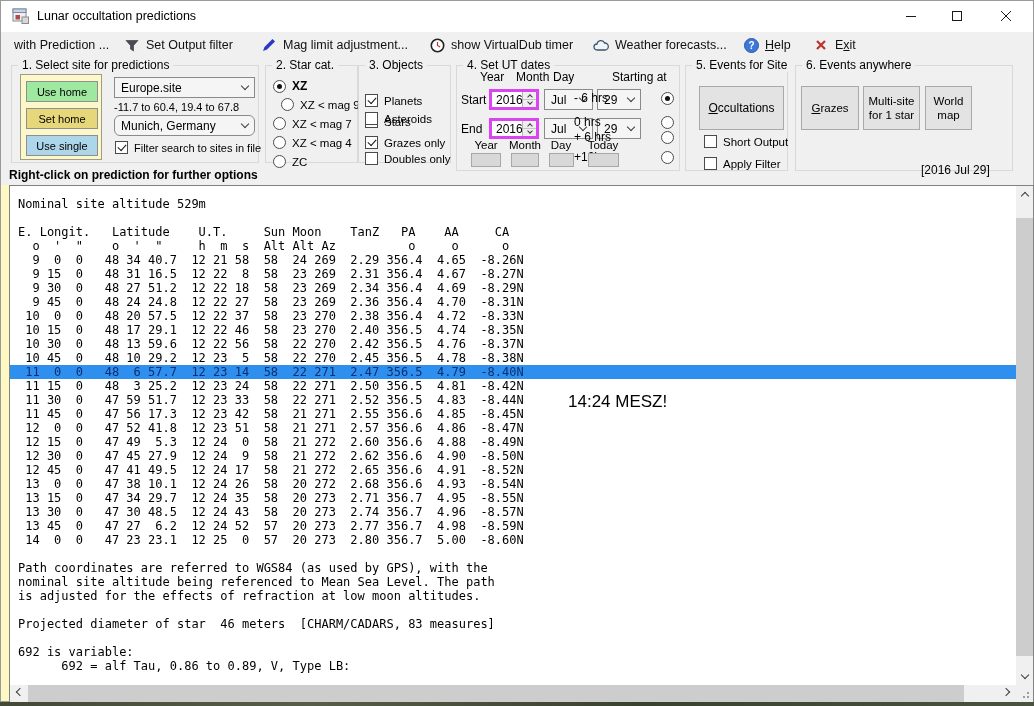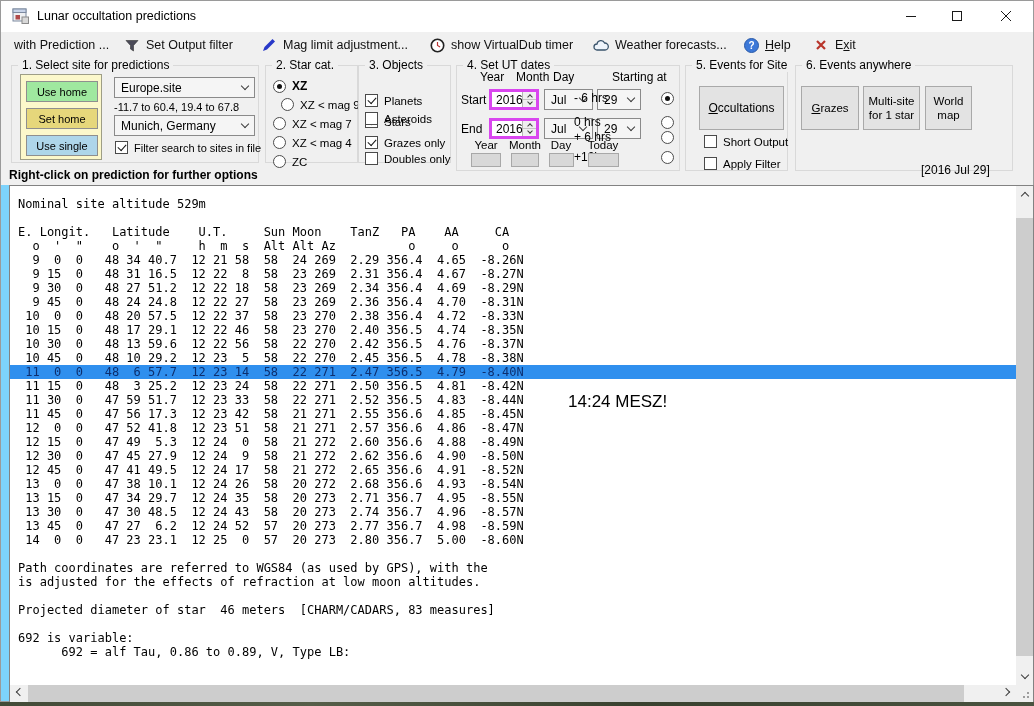--- a/index.html
+++ b/index.html
@@ -1,20 +1,20 @@
 <!DOCTYPE html>
 <html><head>
 <meta charset="utf-8">
 <style>
   * { margin:0; padding:0; box-sizing:border-box; }
   html,body { width:1034px; height:706px; overflow:hidden; }
   body { position:relative; font-family:"Liberation Sans", sans-serif; background:#fff; }
 
   .window { position:absolute; left:0; top:0; width:1034px; height:702px;
-            background:#7dd3fc; border:1px solid #9a9a9a; }
+            background:#fef9c3; border:1px solid #9a9a9a; }
 
   
   .titlebar { position:absolute; left:0; top:0; width:100%; height:31px; background:#fff; }
   .appicon { position:absolute; left:11px; top:7px; width:18px; height:17px; }
   .apptitle { position:absolute; left:36px; top:8px; font-size:12.5px; color:#000; }
   .winbtn { position:absolute; top:0; width:46px; height:31px; display:flex;
             align-items:center; justify-content:center; font-size:14px; color:#1a1a1a; }
   .winbtn.min { right:99px; } .winbtn.max { right:53px; } .winbtn.cls { right:0; width:53px; }
 
   
@@ -198,21 +198,21 @@
     <div class="ypanel" style="left:8px; top:8px; width:82px; height:86px;" id="sitebtns">
         <div class="sitebtn" style="top: 6px; background: rgb(159, 232, 159);">Use home</div>
         <div class="sitebtn" style="top: 33px; background: rgb(230, 215, 123);">Set home</div>
         <div class="sitebtn" style="top: 60px; background: rgb(174, 214, 234);">Use single</div>
       </div>
     <div class="combo" style="left:102px; top:11px; width:141px; height:21px;gap:48px;">
       <span>Europe.site</span>
       <span class="chev"></span>
     </div>
     <span class="lbl small" style="left:102px; top:35px;">-11.7 to 60.4, 19.4 to 67.8</span>
-    <div class="combo" style="left:102px; top:49px; width:141px; height:21px;">
+    <div class="combo" style="left:102px; top:49px; width:141px; height:21px;border-radius:6px;">
       <span>Munich, Germany</span>
       <span class="chev"></span>
     </div>
     <div class="optrow" style="left:103px; top:75px;">
       <span class="cb on"></span>
       <span class="small">Filter search to sites in file</span>
     </div>
   </div>
 
   <div class="g" style="left:264px; top:64px; width:93px; height:98px;">
@@ -405,20 +405,21 @@
         <div class="tl"> 12 15  0   47 49  5.3  12 24  0  58  21 272  2.60 356.6  4.88  -8.49N</div>
         <div class="tl"> 12 30  0   47 45 27.9  12 24  9  58  21 272  2.62 356.6  4.90  -8.50N</div>
         <div class="tl"> 12 45  0   47 41 49.5  12 24 17  58  21 272  2.65 356.6  4.91  -8.52N</div>
         <div class="tl"> 13  0  0   47 38 10.1  12 24 26  58  20 272  2.68 356.6  4.93  -8.54N</div>
         <div class="tl"> 13 15  0   47 34 29.7  12 24 35  58  20 273  2.71 356.7  4.95  -8.55N</div>
         <div class="tl"> 13 30  0   47 30 48.5  12 24 43  58  20 273  2.74 356.7  4.96  -8.57N</div>
         <div class="tl"> 13 45  0   47 27  6.2  12 24 52  57  20 273  2.77 356.7  4.98  -8.59N</div>
         <div class="tl"> 14  0  0   47 23 23.1  12 25  0  57  20 273  2.80 356.7  5.00  -8.60N</div>
         <div class="tl"></div>
         <div class="tl">Path coordinates are referred to WGS84 (as used by GPS), with the</div>
+        <div class="tl">nominal site altitude being referenced to Mean Sea Level. The path</div>
         <div class="tl">is adjusted for the effects of refraction at low moon altitudes.</div>
         <div class="tl"></div>
         <div class="tl">Projected diameter of star  46 meters  [CHARM/CADARS, 83 measures]</div>
         <div class="tl"></div>
         <div class="tl">692 is variable:</div>
         <div class="tl">      692 = alf Tau, 0.86 to 0.89, V, Type LB:</div>
       </div>
 
     <div class="vscroll">
       <div class="sbtn" style="left:0; top:0;">

